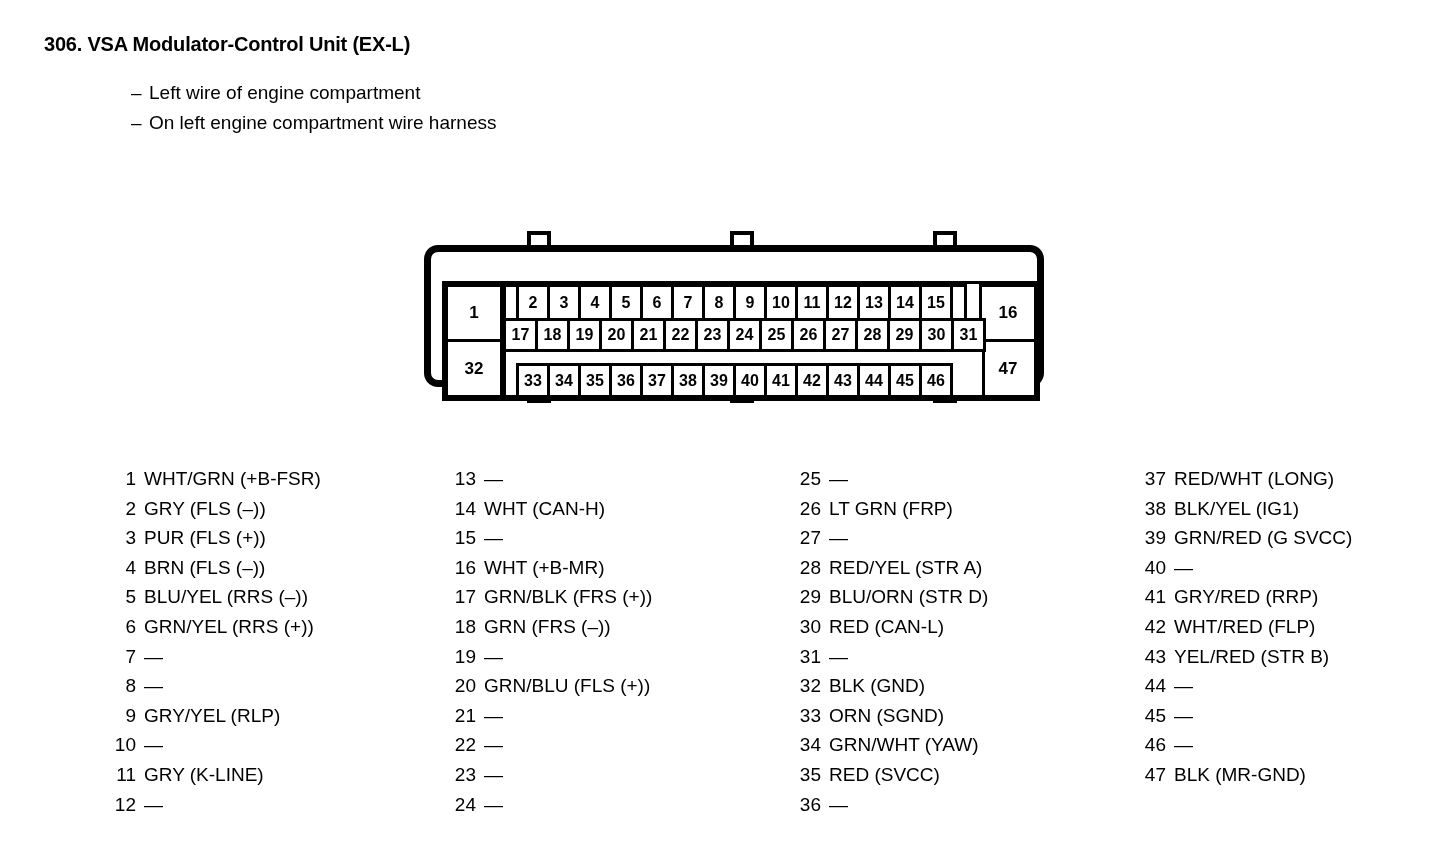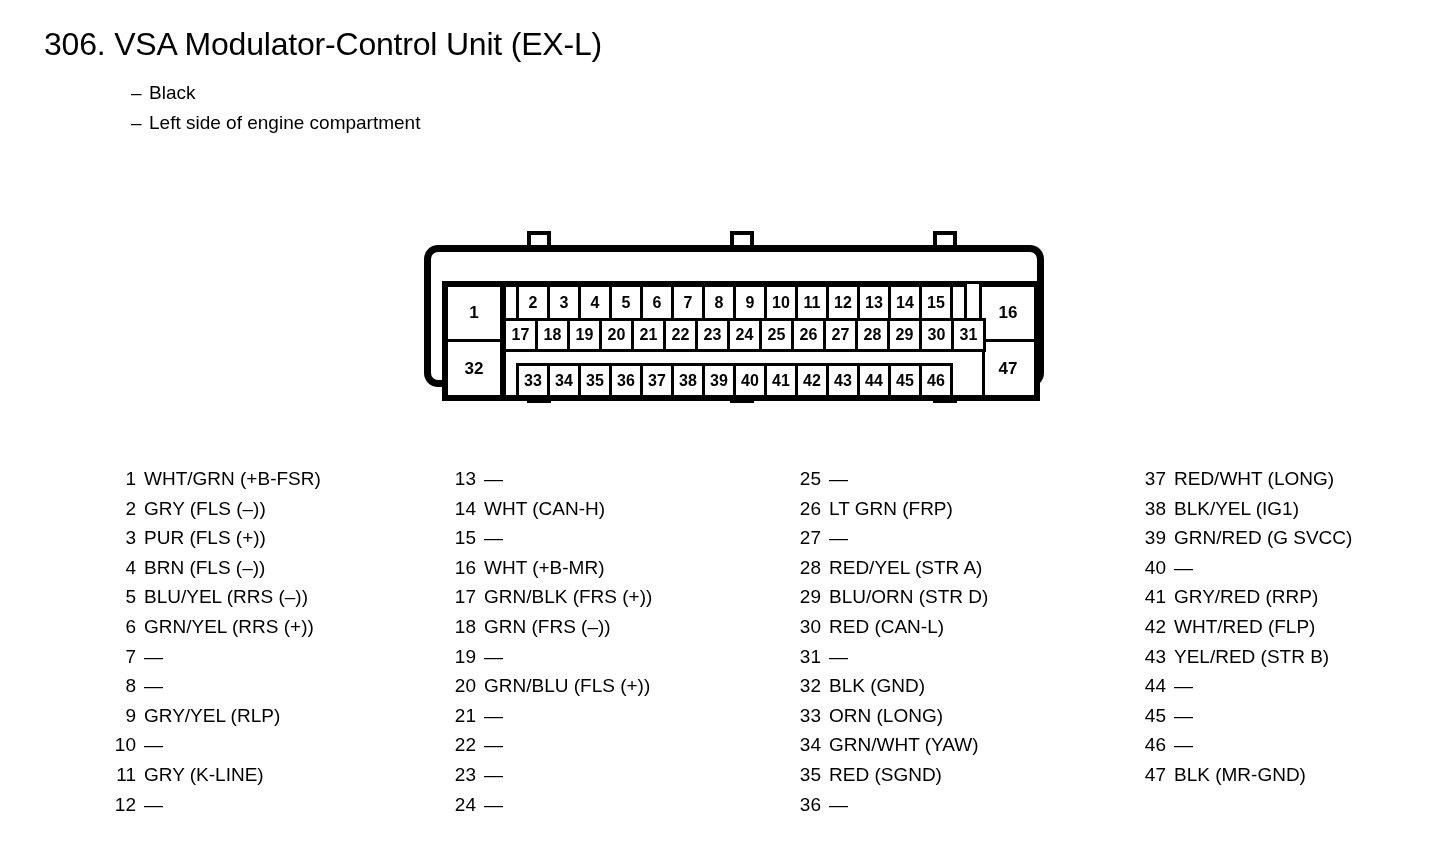--- a/index.html
+++ b/index.html
@@ -17,22 +17,22 @@
     overflow: hidden;
   }
 
   
   #header {
     position: absolute;
     left: 44px;
     top: 26px;
   }
   #page-title {
-    font-size: 32px;
-    font-weight: normal;
+    font-size: 20px;
+    font-weight: bold;
     letter-spacing: -0.2px;
     white-space: nowrap;
     line-height: 36px;
   }
   #bullet-list {
     position: absolute;
     left: 131px;
     top: 78px;
     font-size: 19px;
     line-height: 29.5px;
@@ -161,24 +161,24 @@
 </style>
 </head>
 <body>
 
 <div id="header">
   <div id="page-title">306. VSA Modulator-Control Unit (EX-L)</div>
 </div>
 
 <div id="bullet-list">
   <div class="bullet-row">
-    <span class="bullet-dash">–</span><span>Black</span>
+    <span class="bullet-dash">–</span><span>Left wire of engine compartment</span>
   </div>
   <div class="bullet-row">
-    <span class="bullet-dash">–</span><span>Left side of engine compartment</span>
+    <span class="bullet-dash">–</span><span>On left engine compartment wire harness</span>
   </div>
 </div>
 
 <div id="connector">
 
   <div class="tab top" style="left:103px;"></div>
   <div class="tab top" style="left:306px;"></div>
   <div class="tab top" style="left:509px;"></div>
   <div class="tab bottom" style="left:103px;"></div>
   <div class="tab bottom" style="left:306px;"></div>
@@ -380,29 +380,29 @@
       <div class="pin-line">
         <span class="pin-num">31</span>
         <span class="pin-desc">—</span>
       </div>
       <div class="pin-line">
         <span class="pin-num">32</span>
         <span class="pin-desc">BLK (GND)</span>
       </div>
       <div class="pin-line">
         <span class="pin-num">33</span>
-        <span class="pin-desc">ORN (LONG)</span>
+        <span class="pin-desc">ORN (SGND)</span>
       </div>
       <div class="pin-line">
         <span class="pin-num">34</span>
         <span class="pin-desc">GRN/WHT (YAW)</span>
       </div>
       <div class="pin-line">
         <span class="pin-num">35</span>
-        <span class="pin-desc">RED (SGND)</span>
+        <span class="pin-desc">RED (SVCC)</span>
       </div>
       <div class="pin-line">
         <span class="pin-num">36</span>
         <span class="pin-desc">—</span>
       </div>
     </div>
   <div class="pin-col" style="left:1140px;">
       <div class="pin-line">
         <span class="pin-num">37</span>
         <span class="pin-desc">RED/WHT (LONG)</span>

